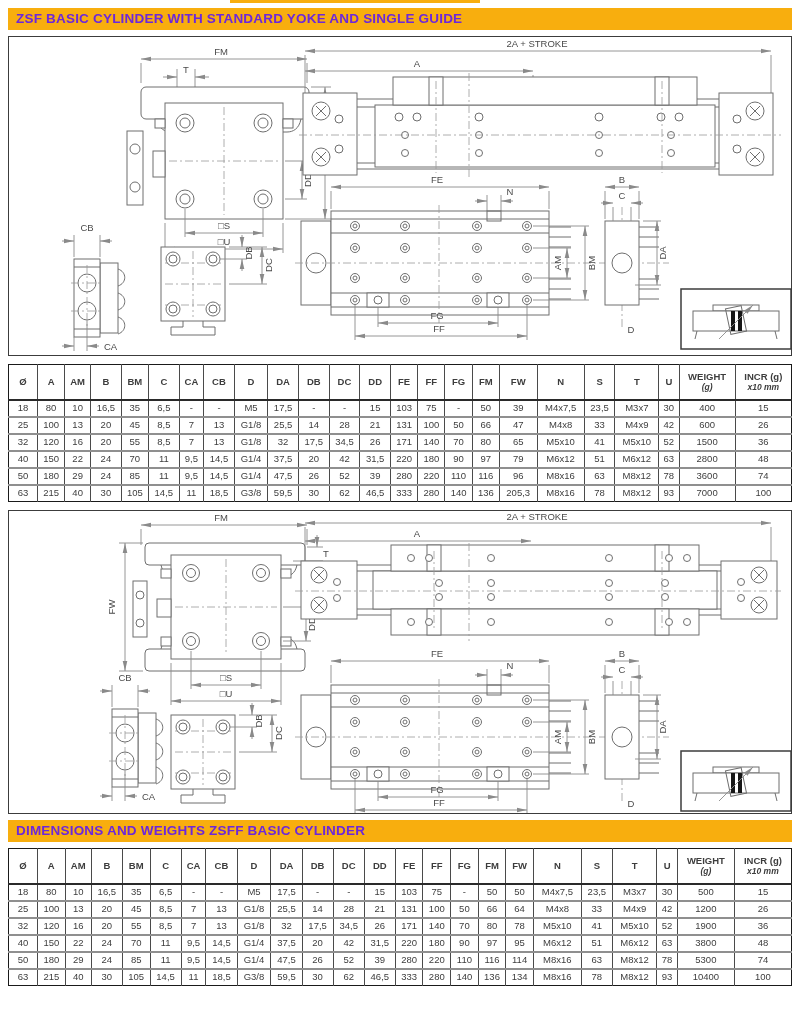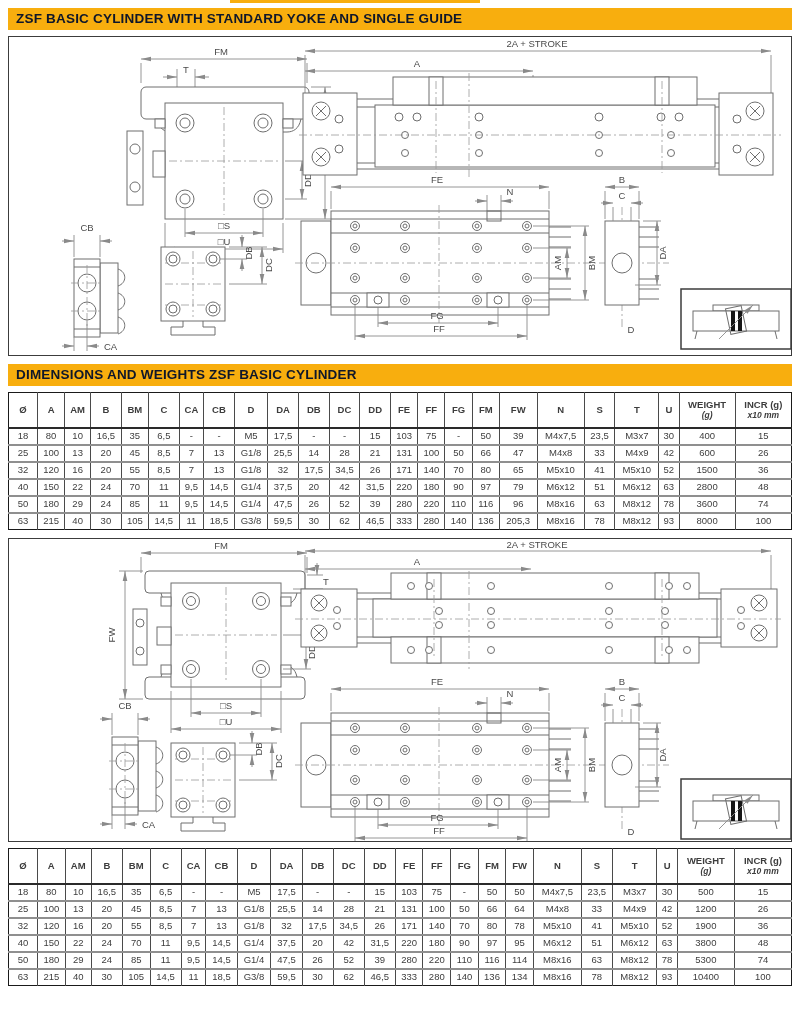--- a/index.html
+++ b/index.html
@@ -1,19 +1,19 @@
 <!DOCTYPE html>
 <html><head>
 <meta charset="utf-8">
 <style>
   html,body{margin:0;padding:0;background:#fff;}
   body{width:800px;height:1032px;position:relative;font-family:"Liberation Sans",sans-serif;overflow:hidden;}
   .page{position:absolute;inset:0;padding:8px;box-sizing:border-box;}
   .top-strip{position:absolute;left:230px;top:0;width:250px;height:3px;background:#F8AE0E;}
-  .banner{background:#F8AE0E;color:#0f172a;font-weight:bold;font-size:13.5px;line-height:16px;
+  .banner{background:#F8AE0E;color:#6d28d9;font-weight:bold;font-size:13.5px;line-height:16px;
           padding:3px 8px;letter-spacing:.2px;margin:0 0 6px 0;}
   .panel{border:1px solid #3c3c3c;background:#fff;margin:0 0 8px 0;line-height:0;}
   .panel.p2{margin-bottom:6px;}
   
   .dims-table{width:100%;border-collapse:collapse;border:1.5px solid #1a1a1a;margin:0 0 8px 0;}
   .dims-table.t2{margin-bottom:0;}
   .dims-table th,.dims-table td{border-left:1px solid #4a4a4a;text-align:center;color:#3d3d3d;
       white-space:nowrap;padding:1px 2px;line-height:1.15;}
   .dims-table th:first-child,.dims-table td:first-child{border-left:none;width:24px;}
   .dims-table th{font-size:9.5px;font-weight:bold;height:32px;vertical-align:middle;border-bottom:2px solid #2a2a2a;}
@@ -320,21 +320,20 @@
         <line class="cl" x1="427" y1="44" x2="427" y2="136"></line>
         <line class="cl" x1="653" y1="44" x2="653" y2="136"></line>
       </g>
       <use href="#gv-plan"></use>
       <use href="#gv-port" y="-6"></use>
       <use href="#gv-end"></use>
       <use href="#gv-mag" x="672" y="252"></use>
     </svg>
   </div>
 
-  <div class="banner">DIMENSIONS AND WEIGHTS ZSF BASIC CYLINDER</div>
 
   <table class="dims-table">
       <thead>
         <tr>
           <th>
             <div>Ø</div>
           </th>
           <th>
             <div>A</div>
           </th>
@@ -555,21 +554,21 @@
           <td>46,5</td>
           <td>333</td>
           <td>280</td>
           <td>140</td>
           <td>136</td>
           <td>205,3</td>
           <td>M8x16</td>
           <td>78</td>
           <td>M8x12</td>
           <td>93</td>
-          <td>8000</td>
+          <td>7000</td>
           <td>100</td>
         </tr>
       </tbody>
     </table>
 
 
   <div class="panel p2">
     <svg width="784" height="302" viewBox="0 0 784 302">
 
       <g>
@@ -689,20 +688,21 @@
         <line class="cl" x1="425" y1="40" x2="425" y2="120"></line>
         <line class="cl" x1="653" y1="40" x2="653" y2="120"></line>
       </g>
       <use href="#gv-plan"></use>
       <use href="#gv-port" x="38" y="-30"></use>
       <use href="#gv-end" x="10" y="-6"></use>
       <use href="#gv-mag" x="672" y="240"></use>
     </svg>
   </div>
 
+  <div class="banner">DIMENSIONS AND WEIGHTS ZSFF BASIC CYLINDER</div>
 
   <table class="dims-table t2">
       <thead>
         <tr>
           <th>
             <div>Ø</div>
           </th>
           <th>
             <div>A</div>
           </th>

